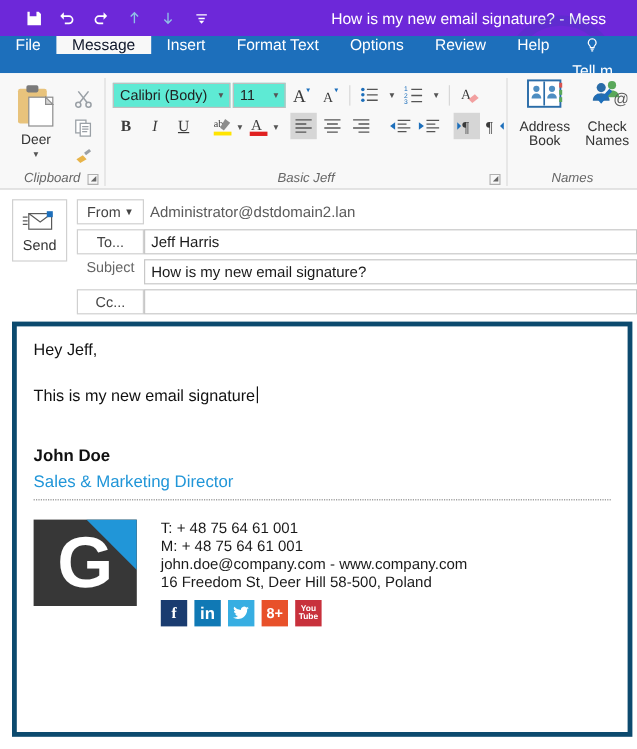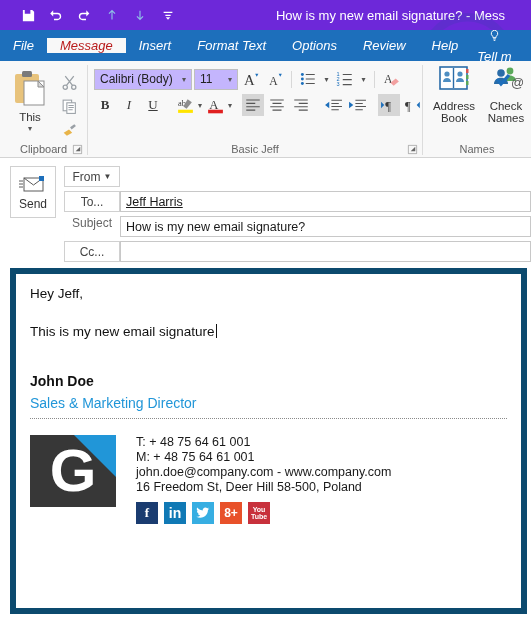--- a/index.html
+++ b/index.html
@@ -27,43 +27,43 @@
     font-size:13px; color:#fff; white-space:nowrap; pointer-events:none;
     padding-left:250px;
   }
   .watermark{
     position:absolute; right:-6px; top:-2px; width:120px; height:120px;
     opacity:.13; pointer-events:none;
   }
 
   
   .tabbar{
-    height:31px; background:#1d6fbb; display:flex; align-items:center;
-    position:relative; overflow:hidden;font-style:italic;
+    height:31px; background:#1d6fbb; display:flex; align-items:flex-start;
+    position:relative; overflow:hidden;
   }
   .tab{
     padding:0 13px; display:flex; align-items:center; font-size:13px;
     color:#ffffff; white-space:nowrap;
   }
-  .tab.active{ background:#f8f8f8; color:#b91c1c; }
+  .tab.active{ background:#f8f8f8; color:#0f172a; }
   .tellme{
     display:flex; align-items:center; gap:6px; color:#fff; font-size:13px;
     padding-left:6px; white-space:nowrap;flex-direction:column;
   }
 
   
   .ribbon{
     height:97px; background:#f8f8f8; border-bottom:1px solid #d4d4d4;
     display:flex; position:relative;
   }
   .group{ position:relative; display:flex; flex-direction:column; height:100%; }
   .group-body{ flex:1; display:flex; align-items:flex-start; padding-top:4px; }
   .group-label{
     height:16px; font-size:11px; color:#666; text-align:right;
-    display:flex; align-items:center; justify-content:center; position:relative;
+    display:flex; align-items:center; justify-content:center; position:relative;font-style:italic;
   }
   .group-sep{ width:1px; background:#dcdcdc; margin:4px 0 2px 0; height:90px; align-self:center; }
   .launcher{
     position:absolute; right:4px; bottom:2px; width:11px; height:11px;
     color:#666;
   }
 
   
   .grp-clipboard{ width:88px; }
   .paste-btn{
@@ -73,21 +73,21 @@
   .paste-label{ margin-top:2px; }
   .paste-caret{ font-size:8px; line-height:9px; margin-top:1px; color:#555; }
   .clip-small{ display:flex; flex-direction:column; gap:4px; padding-top:7px; margin-left:2px;}
   .clip-small .ico{ width:22px; height:20px; display:flex; align-items:center; justify-content:center; }
 
   
   .grp-basictext{ width:334px; }
   .bt-rows{ display:flex; flex-direction:column; gap:4px; padding:3px 0 0 6px; width:100%;}
   .bt-row{ display:flex; align-items:center; gap:2px; }
   .combo{
-    height:21px; border:1px solid #bfbfbf; background:#c4b5fd; display:flex; align-items:center;
+    height:21px; border:1px solid #bfbfbf; background:#5eead4; display:flex; align-items:center;
     font-size:12px; color:#222; padding:0 2px 0 5px; justify-content:space-between;
   }
   .combo .cv{ white-space:nowrap; overflow:hidden; }
   .combo .ca{ font-size:8px; color:#555; padding:0 3px; }
   .font-combo{ width:98px; }
   .size-combo{ width:44px; }
   .rbtn{
     min-width:22px; height:22px; display:flex; align-items:center; justify-content:center;
     font-size:13px; color:#3a3a3a; border:1px solid transparent;
   }
@@ -123,26 +123,26 @@
   }
   .fbtn .cr{ font-size:8px; }
   .flabel{
     width:56px; text-align:center; font-size:12px; color:#666;
   }
   .finput{
     flex:1; height:21px; border:1px solid #c8c8c8; background:#fff;
     display:flex; align-items:center; padding:0 5px; font-size:12.5px; color:#1a1a1a;
   }
   .finput.noborder{ border:none; }
-  .recipient{ text-decoration:underline; }
+  .recipient{ }
   .hdr-main{ display:flex; gap:8px; align-items:flex-start; }
 
   
   .bodybox{
-    margin:6px 4px 0 10px; border:6px solid #0c4a6e; height:346px;
+    margin:6px 4px 0 10px; border:4px solid #0c4a6e; height:346px;
     background:#fff; padding:12px 14px; overflow:hidden;
     font-family:"Liberation Sans", sans-serif;
   }
   .btext{ font-size:13.5px; color:#111; }
   .btext .ln{ height:19px; }
   .caret{
     display:inline-block; width:1px; height:14px; background:#111;
     vertical-align:-2px; margin-left:1px;
   }
   .sig{ margin-top:30px; }
@@ -250,21 +250,21 @@
 
   <div class="group grp-clipboard">
     <div class="group-body">
       <div class="paste-btn">
         <svg width="36" height="40" viewBox="0 0 36 40">
           <rect x="3" y="5" width="24" height="29" rx="2" fill="#e8c37c"></rect>
           <rect x="10" y="2" width="10" height="6" rx="1.5" fill="#7a7a7a"></rect>
           <rect x="12" y="12" width="20" height="24" fill="#fff" stroke="#8d8d8d"></rect>
           <path d="M26 12l6 6h-6z" fill="#d8d8d8" stroke="#8d8d8d"></path>
         </svg>
-        <div class="paste-label">This</div>
+        <div class="paste-label">Deer</div>
         <div class="paste-caret">▾</div>
       </div>
       <div class="clip-small">
         <div class="ico">
           <svg width="17" height="17" viewBox="0 0 16 16">
               <path fill="none" stroke="#9aa0a6" stroke-width="1.2" d="M4 2l7 9M12 2L5 11"></path>
               <circle cx="4" cy="12.5" r="2" fill="none" stroke="#9aa0a6" stroke-width="1.2"></circle>
               <circle cx="12" cy="12.5" r="2" fill="none" stroke="#9aa0a6" stroke-width="1.2"></circle>
             </svg>
         </div>
@@ -469,20 +469,21 @@
         <path stroke="#5a5a5a" d="M1 8h4M1 11h4M1 14h4"></path>
       </svg>
       <div>Send</div>
     </div>
     <div class="fieldrows">
       <div class="frow">
         <div class="fbtn">
           <span>From</span>
           <span class="cr">▼</span>
         </div>
+        <div class="finput noborder" style="color:#5a5a5a;">Administrator@dstdomain2.lan</div>
       </div>
       <div class="frow">
         <div class="fbtn">
           <span>To...</span>
         </div>
         <div class="finput">
           <span class="recipient">Jeff Harris</span>
         </div>
       </div>
       <div class="frow">

